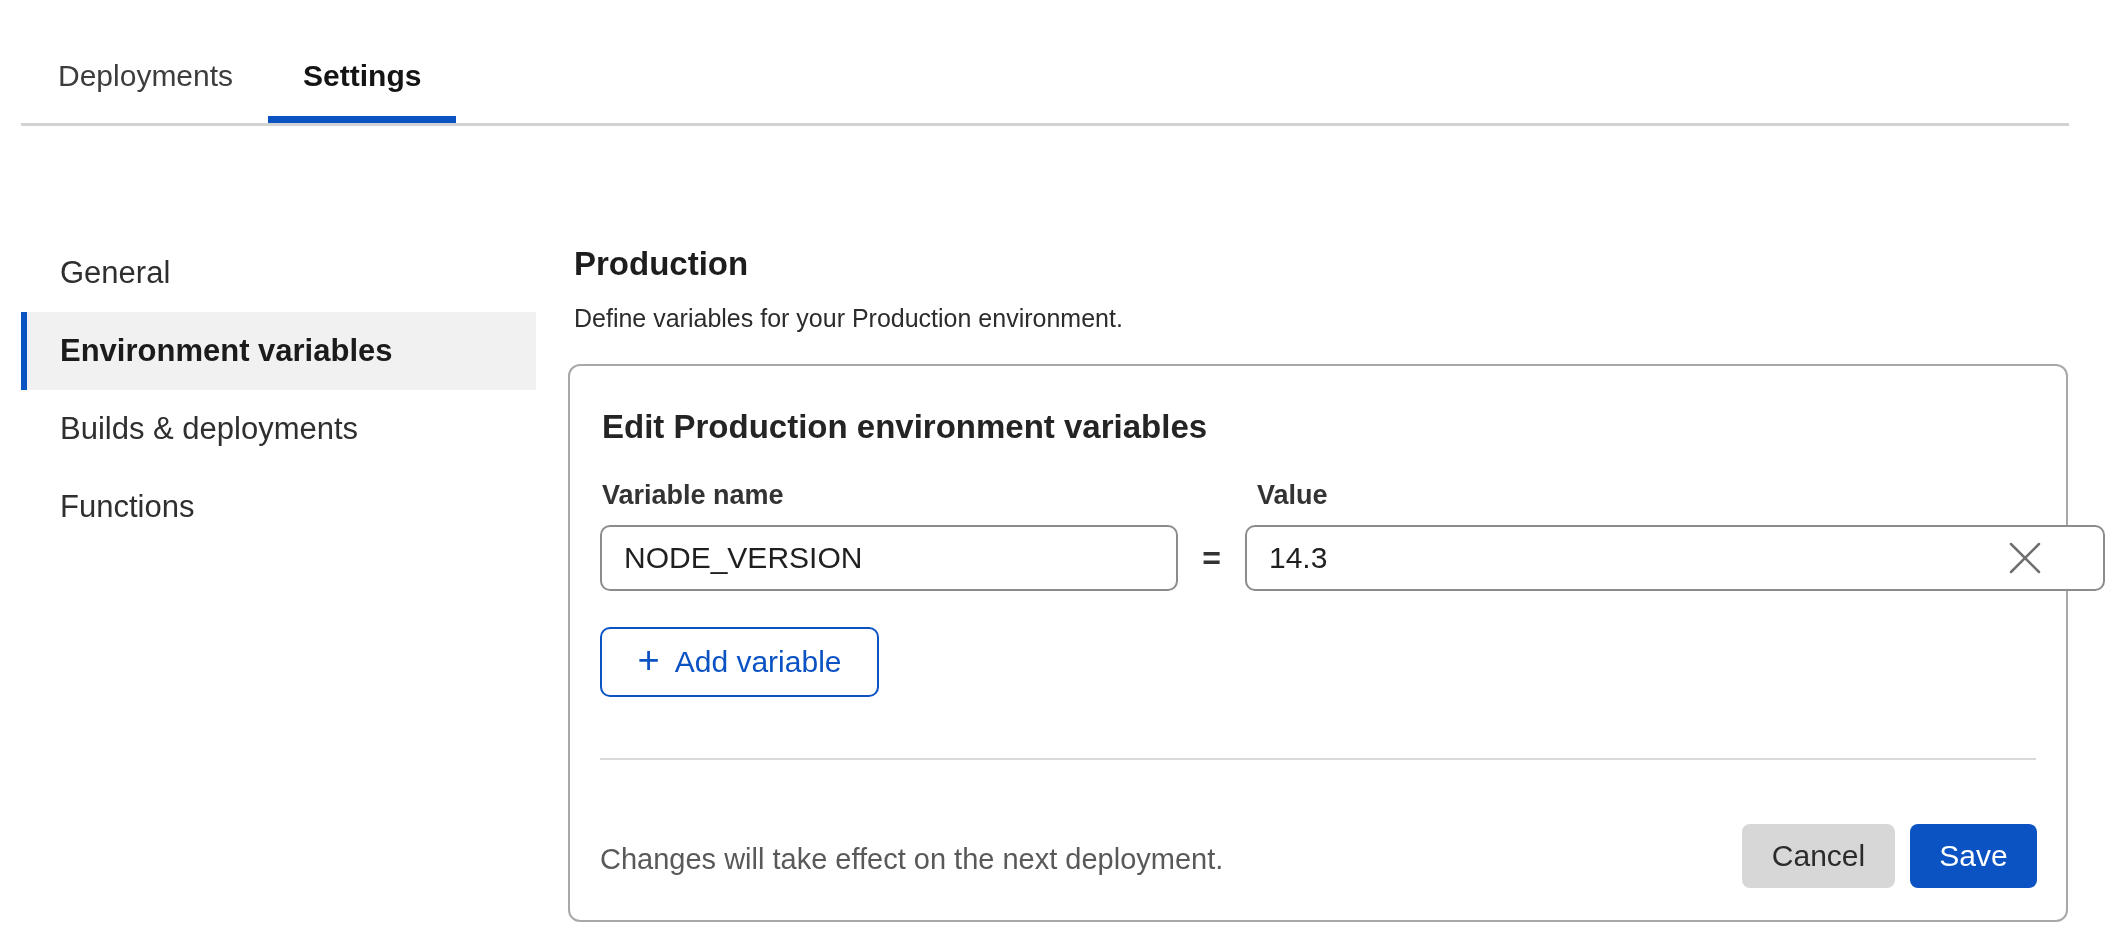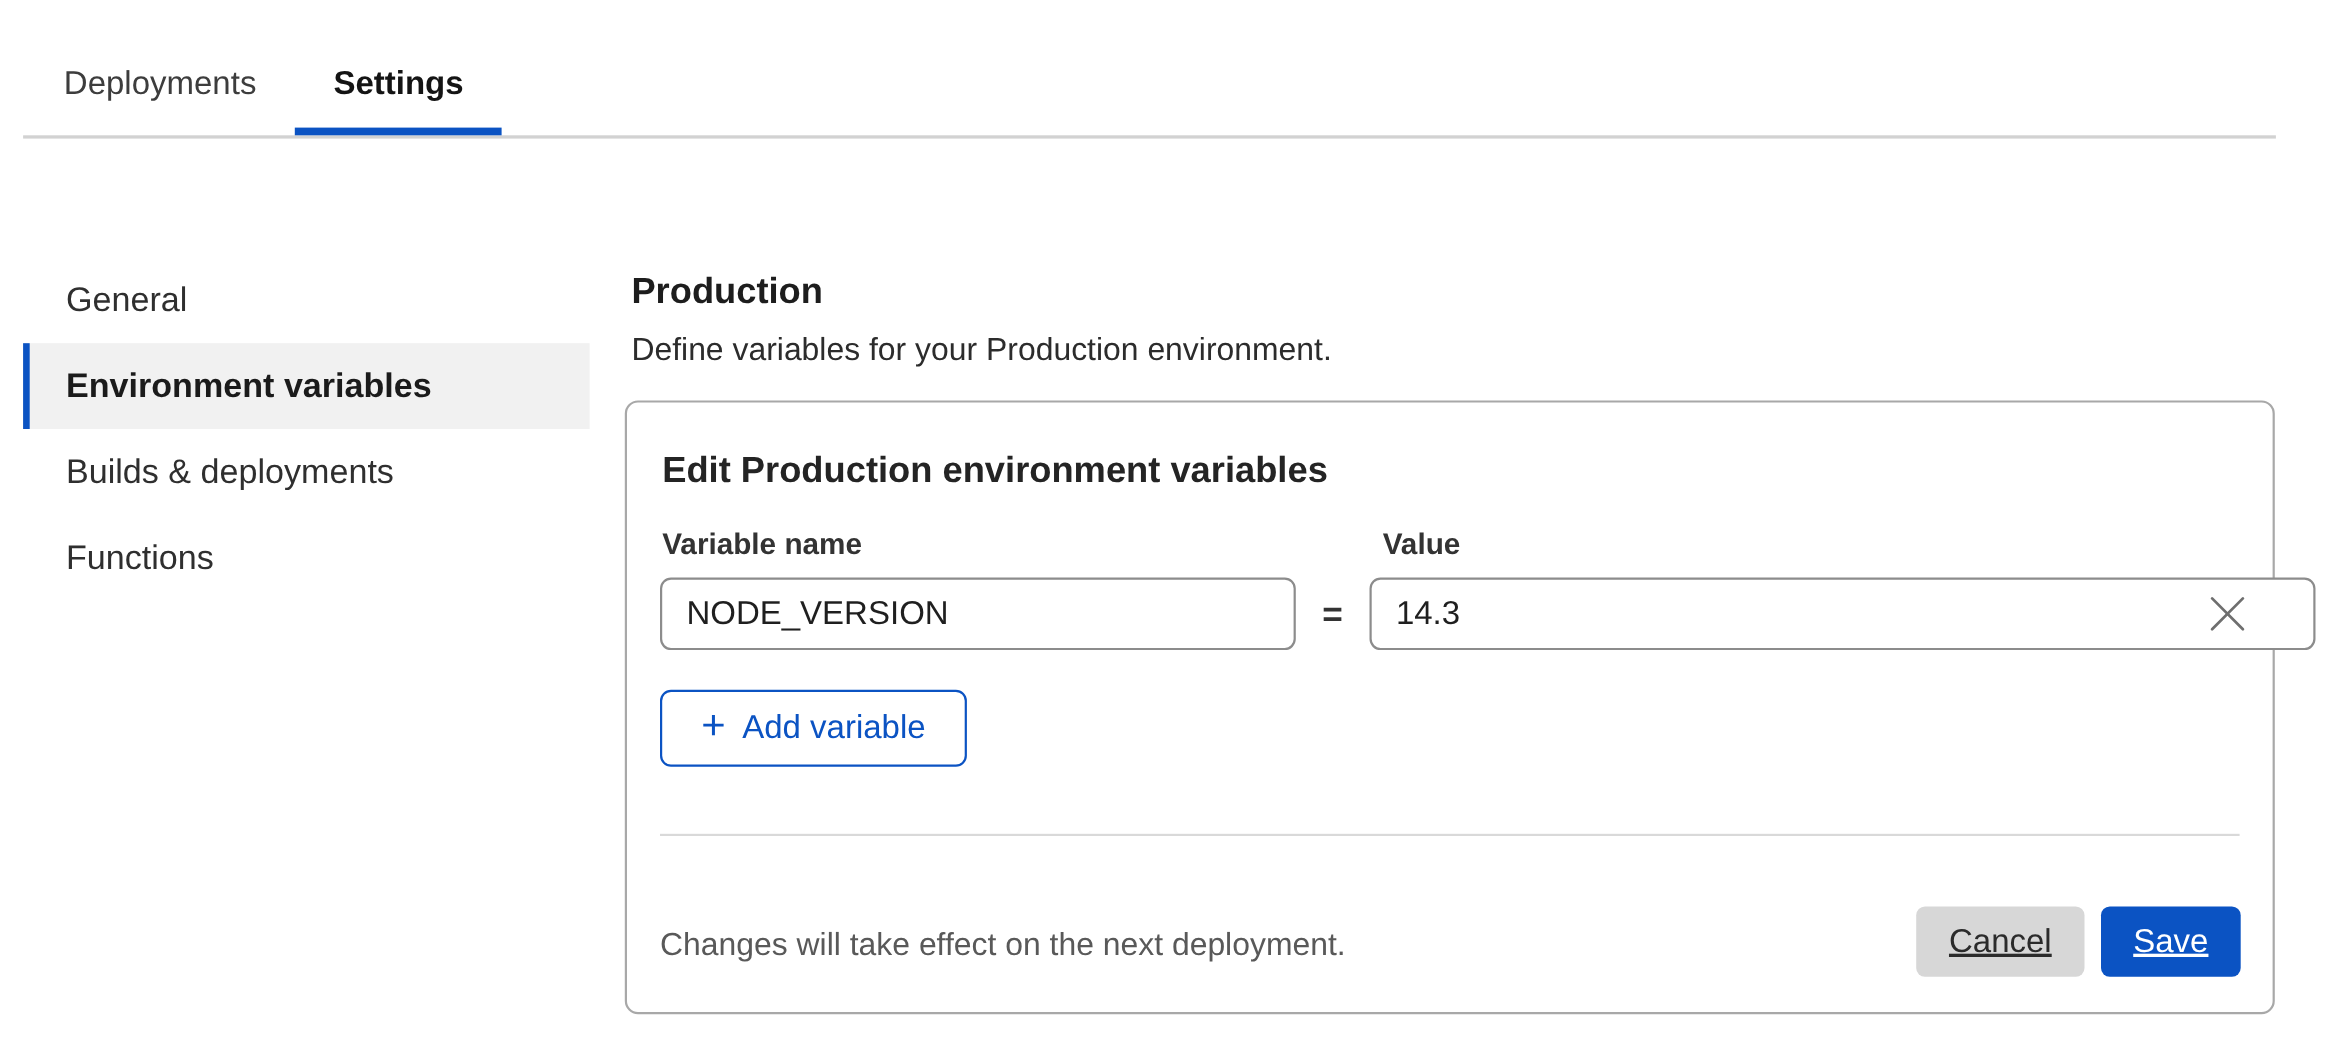--- a/index.html
+++ b/index.html
@@ -41,21 +41,21 @@
     font-weight:700; color:#1b1b1b;
   }
 
   
   .main-title {
     position:absolute; left:574px; top:242px;
     font-size:33px; font-weight:700; color:#1d1d1d; line-height:44px;
   }
   .main-subtitle {
     position:absolute; left:574px; top:298px;
-    font-size:29px; color:#2c2c2c; line-height:40px;
+    font-size:25px; color:#2c2c2c; line-height:40px;
   }
 
   
   .card {
     position:absolute; left:568px; top:364px; width:1500px; height:558px;
     background:#fff; border:2px solid #a8a8a8; border-radius:12px;
   }
   .card-heading {
     position:absolute; left:32px; top:40px;
     font-size:33px; font-weight:700; color:#242424; line-height:42px;
@@ -97,21 +97,21 @@
     background:#d9d9d9;
   }
   .footer-note {
     position:absolute; left:30px; top:473px;
     font-size:29px; color:#595959; line-height:40px;
   }
   .btn {
     position:absolute; top:458px; height:64px;
     border:none; border-radius:8px;
     font-family:"Liberation Sans", sans-serif; font-size:30px;
-    display:flex; align-items:center; justify-content:center; cursor:pointer;text-decoration:underline;
+    display:flex; align-items:center; justify-content:center; cursor:pointer;
   }
   .cancel-btn { left:1172px; width:153px; background:#d7d7d7; color:#2b2b2b; }
   .save-btn   { left:1340px; width:127px; background:#0b53c3; color:#ffffff;text-align:center; }
 </style>
 </head>
 <body>
 
 <nav class="tabbar">
   <div class="tab">Deployments</div>
   <div class="tab active">Settings</div>

